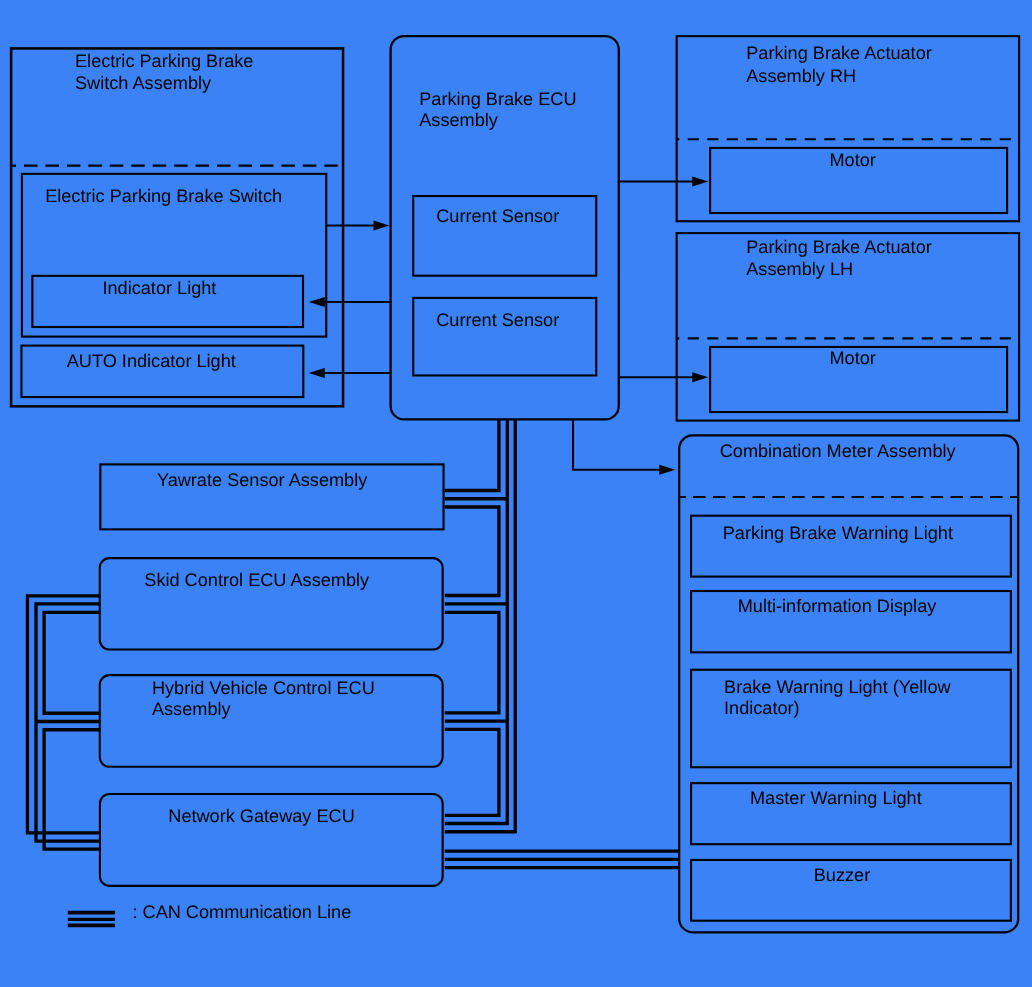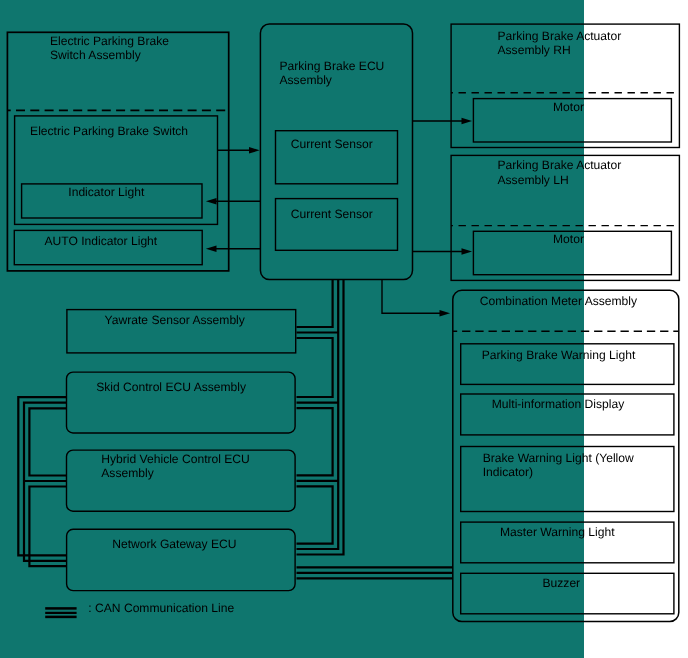--- a/index.html
+++ b/index.html
@@ -1,17 +1,17 @@
 <!DOCTYPE html>
 <html><head>
 <meta charset="utf-8">
 <style>
   html,body{margin:0;padding:0;background:#ffffff;}
   body{width:688px;height:658px;overflow:hidden;font-family:"Liberation Sans",sans-serif;}
-  #root{position:relative;width:584px;height:658px;background:#0f766e;will-change:transform;transform:translateZ(0);}
+  #root{position:relative;width:688px;height:658px;background:#3b82f6;will-change:transform;transform:translateZ(0);}
   svg#dg{display:block;shape-rendering:geometricPrecision;}
   text{font-family:"Liberation Sans",sans-serif;font-size:12.1px;fill:#000;}
   .bx{fill:none;stroke:#000;}
   text{-webkit-font-smoothing:antialiased;text-rendering:geometricPrecision;}
 </style>
 </head>
 <body>
 
 <div id="root">
 <svg id="dg" width="688" height="658" viewBox="0 0 688 658">

